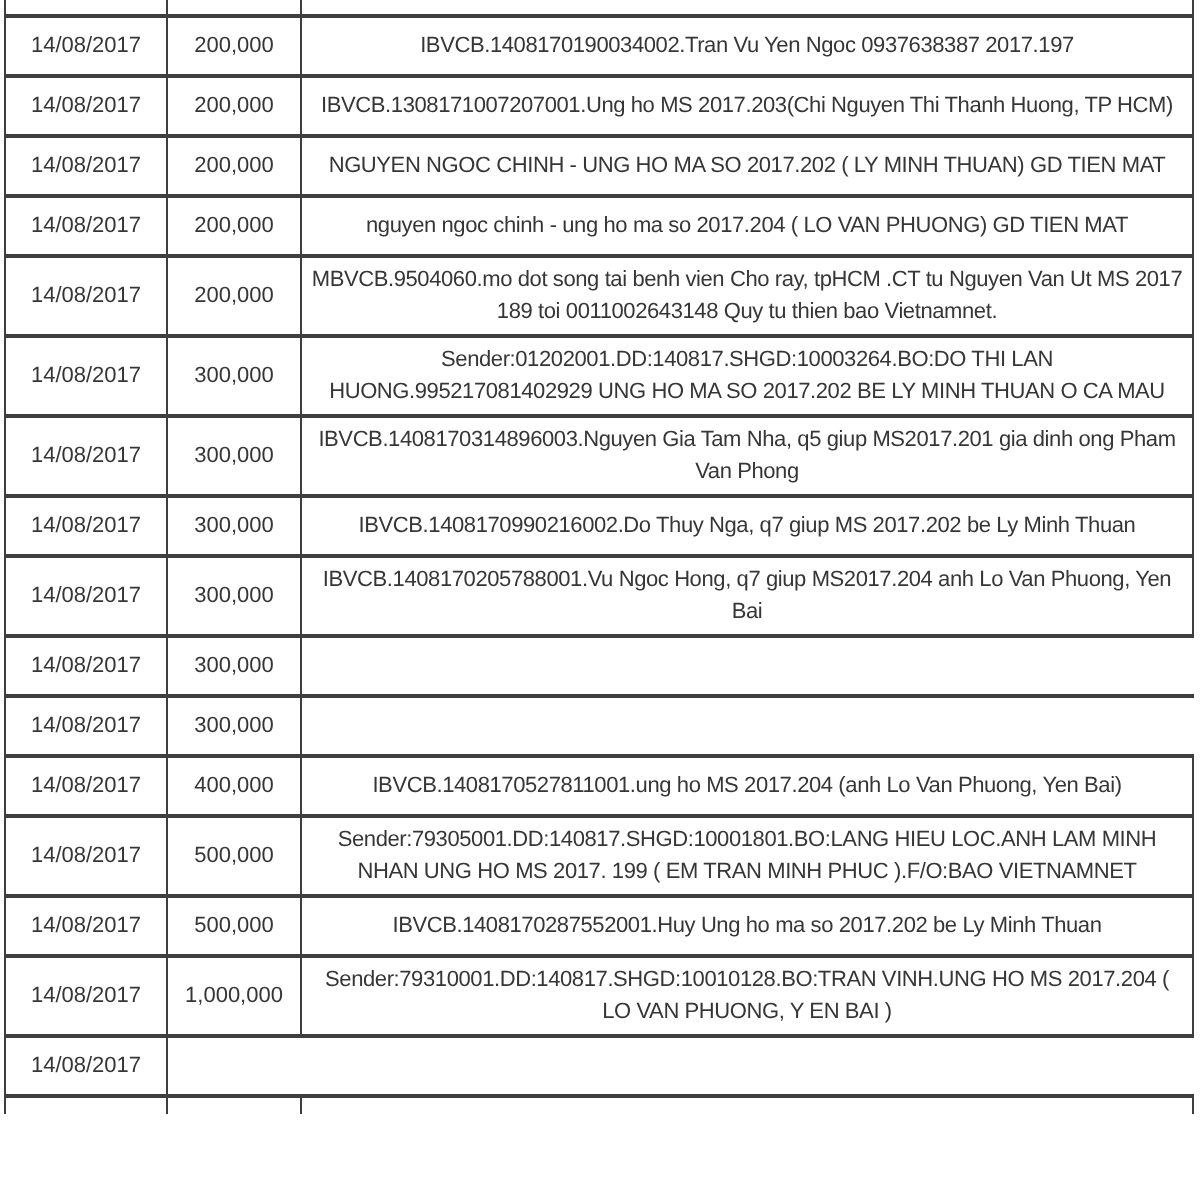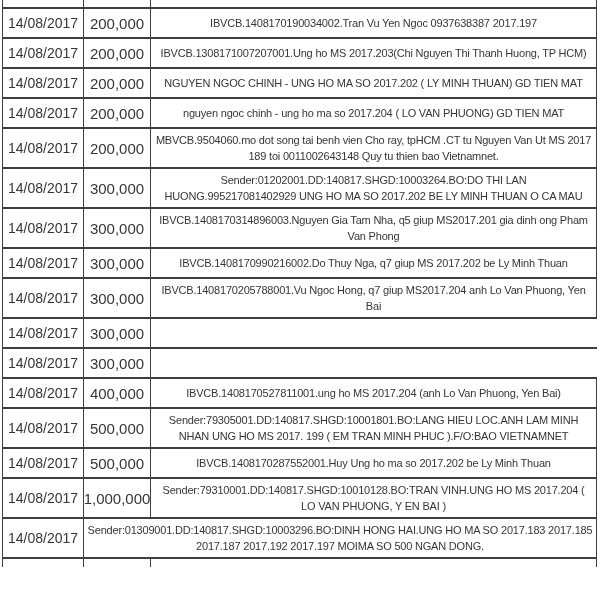--- a/index.html
+++ b/index.html
@@ -26,26 +26,26 @@
     align-items:center;
     justify-content:center;
     text-align:center;
     color:#363636;
     border-right:1px solid #3f3f3f;
   }
   .c-date {
     width:82px;
     flex:0 0 82px;
     border-left:1px solid #3f3f3f;
-    font-size:14px;
+    font-size:11px;
   }
   .c-amount {
     width:67px;
     flex:0 0 67px;
-    font-size:15px;
+    font-size:11px;
   }
   .c-desc {
     flex:1 1 auto;
     font-size:11px;
     letter-spacing:-0.2px;
     line-height:16px;
     padding:3px 3px;
   }
   .sliver { min-height:0; }
   .sliver-top { height:9px; }
@@ -133,21 +133,20 @@
           <div class="cell c-amount">500,000</div>
           <div class="cell c-desc">IBVCB.1408170287552001.Huy Ung ho ma so 2017.202 be Ly Minh Thuan</div>
         </div>
         <div class="row">
           <div class="cell c-date">14/08/2017</div>
           <div class="cell c-amount">1,000,000</div>
           <div class="cell c-desc">Sender:79310001.DD:140817.SHGD:10010128.BO:TRAN VINH.UNG HO MS 2017.204 ( LO VAN PHUONG, Y EN BAI )</div>
         </div>
         <div class="row">
           <div class="cell c-date">14/08/2017</div>
-          <div class="cell c-desc">Sender:01309001.DD:140817.SHGD:10003296.BO:DINH HONG HAI.UNG HO MA SO 2017.183 2017.185 2017.187 2017.192 2017.197 MOIMA SO 500 NGAN DONG.</div>
         </div>
       </div>
 
     <div class="row sliver sliver-bottom">
       <div class="cell c-date"></div>
       <div class="cell c-amount"></div>
       <div class="cell c-desc"></div>
     </div>
 
   </div>

